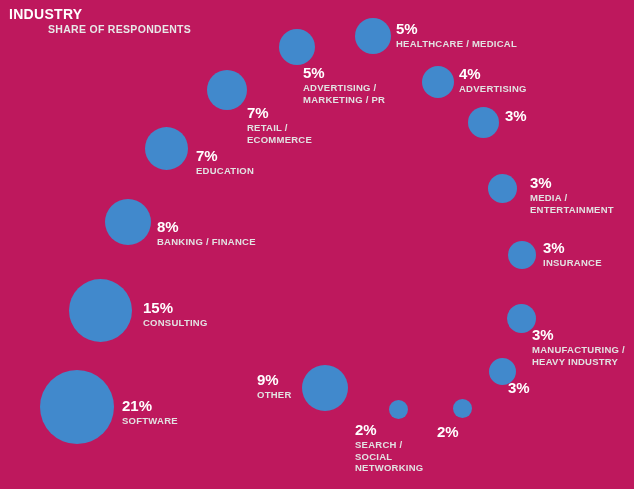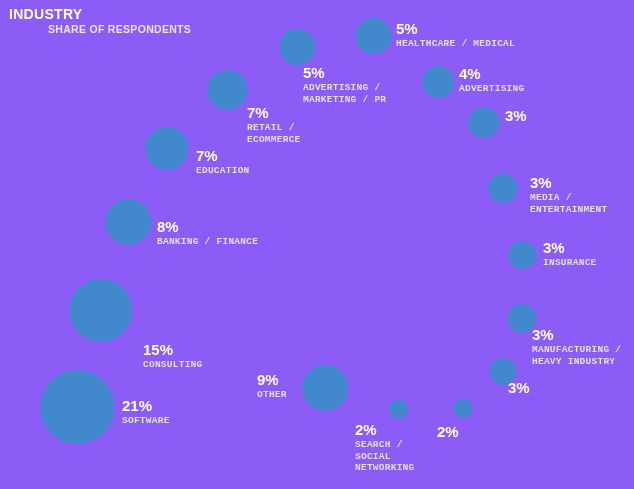--- a/index.html
+++ b/index.html
@@ -4,21 +4,21 @@
 <style>
   html, body {
     margin: 0;
     padding: 0;
     background: #000000;
   }
   #infographic {
     position: relative;
     width: 634px;
     height: 489px;
-    background: #8b5cf6;
+    background: #be185d;
     overflow: hidden;
     font-family: "Liberation Sans", sans-serif;
     -webkit-font-smoothing: antialiased;
   }
   .header {
     position: absolute;
     left: 9px;
     top: 6px;
     z-index: 5;
   }
@@ -59,21 +59,20 @@
     letter-spacing: 0px;
   }
   .datum-name {
     display: block;
     color: #e2e2e2;
     font-size: 9.5px;
     font-weight: bold;
     line-height: 11.5px;
     letter-spacing: 0.25px;
     margin-top: 1px;
-    font-family: Liberation Mono, monospace;
   }
   .datum-name .ln { display: block; }
 </style>
 </head>
 <body>
 
 <div id="infographic">
 
   <div class="header">
     <div class="header-title">INDUSTRY</div>
@@ -82,21 +81,21 @@
 
   <div id="bubble-layer">
       <div class="bubble" style="left: 40px; top: 370px; width: 74px; height: 74px; background: rgb(65, 137, 204);"></div>
       <div class="datum-label" style="left: 122px; top: 398px;">
         <span class="datum-value">21%</span>
         <span class="datum-name">
           <span class="ln">SOFTWARE</span>
         </span>
       </div>
       <div class="bubble" style="left: 68.5px; top: 278.5px; width: 63px; height: 63px; background: rgb(65, 137, 204);"></div>
-      <div class="datum-label" style="left: 143px; top: 300px; margin-top: 42px;">
+      <div class="datum-label" style="left: 143px; top: 300px;">
         <span class="datum-value">15%</span>
         <span class="datum-name">
           <span class="ln">CONSULTING</span>
         </span>
       </div>
       <div class="bubble" style="left: 302px; top: 365px; width: 46px; height: 46px; background: rgb(65, 137, 204);"></div>
       <div class="datum-label" style="left: 257px; top: 372px;">
         <span class="datum-value">9%</span>
         <span class="datum-name">
           <span class="ln">OTHER</span>

